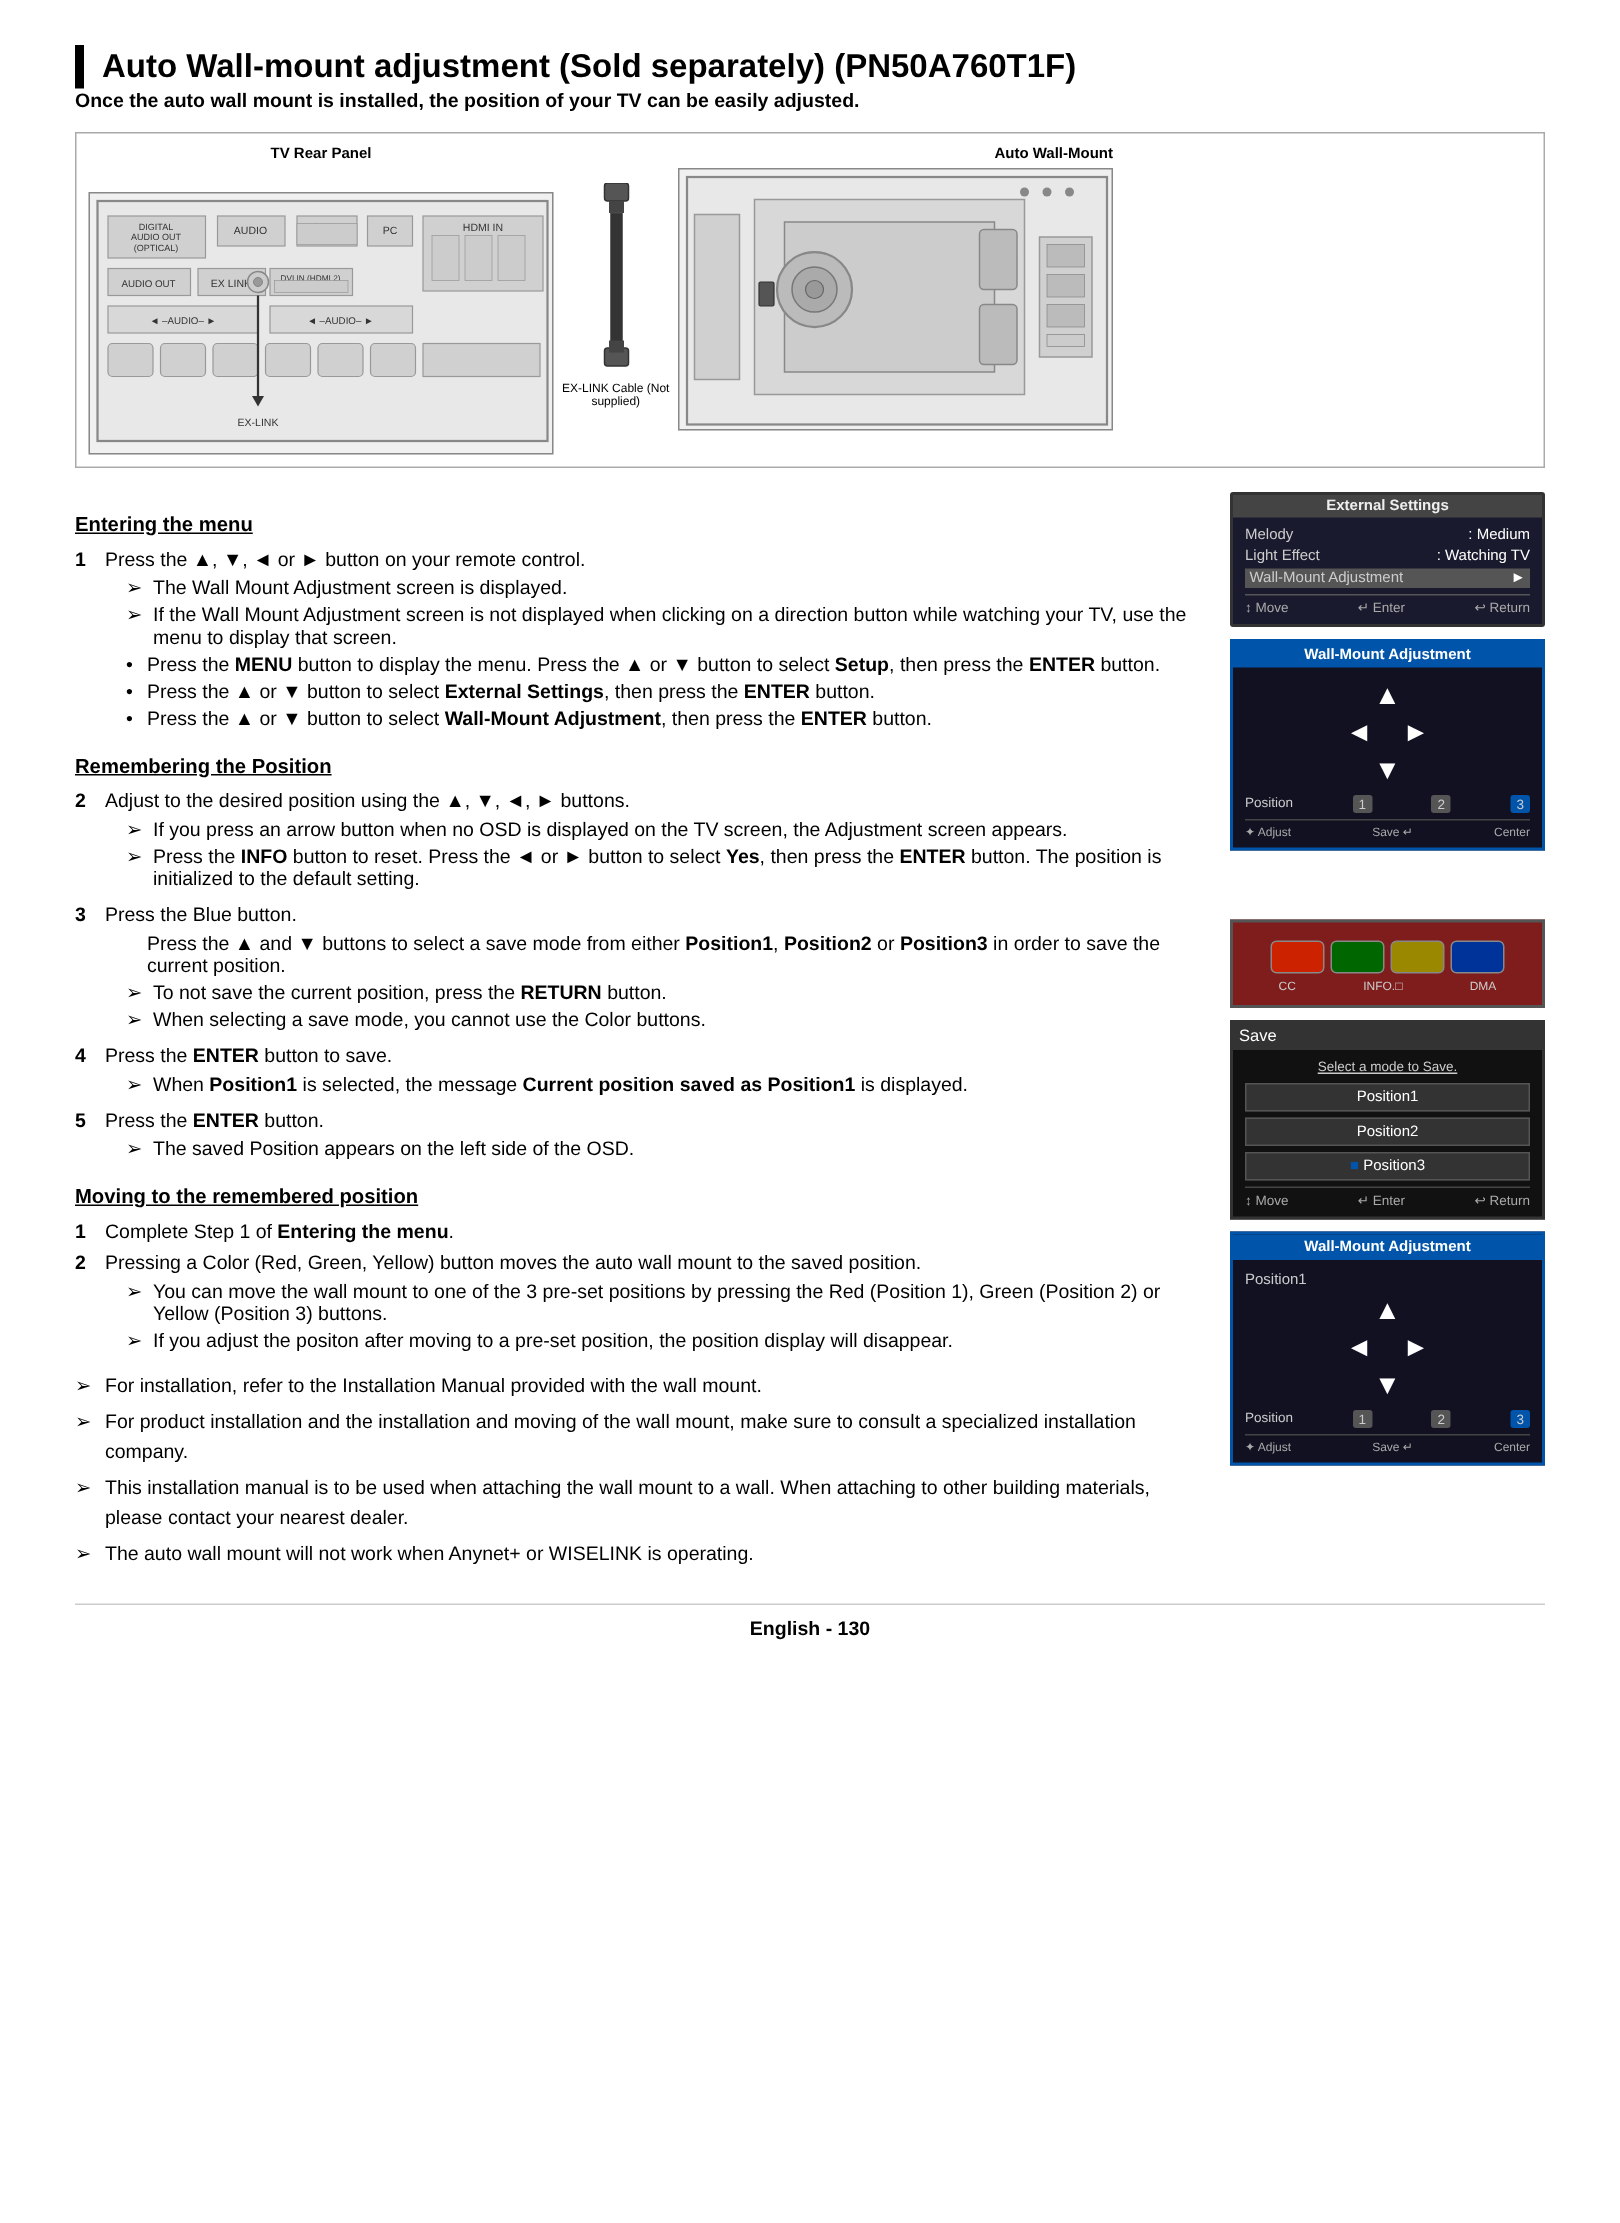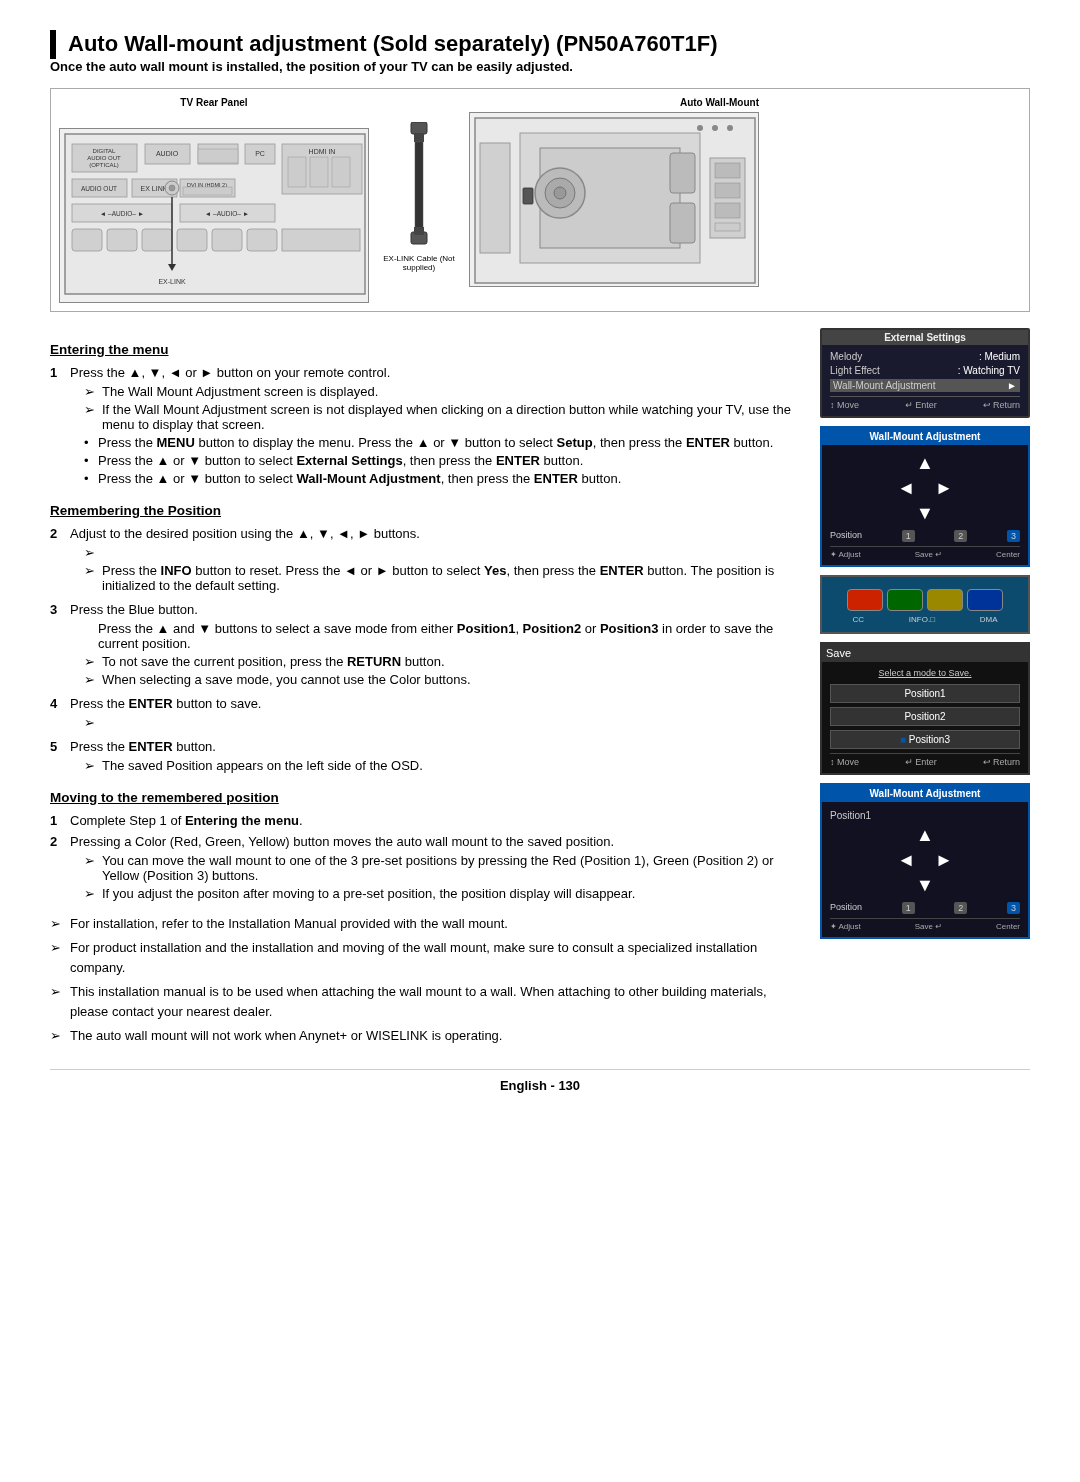--- a/index.html
+++ b/index.html
@@ -329,21 +329,21 @@
       <rect x="152" y="100" width="30" height="22" fill="#d0d0d0" stroke="#999" stroke-width="0.8" rx="3"></rect>
       <rect x="187" y="100" width="30" height="22" fill="#d0d0d0" stroke="#999" stroke-width="0.8" rx="3"></rect>
       <rect x="222" y="100" width="78" height="22" fill="#d0d0d0" stroke="#999" stroke-width="0.8"></rect>
 
       <line x1="112" y1="68" x2="112" y2="135" stroke="#333" stroke-width="1.5"></line>
       <polygon points="108,135 116,135 112,142" fill="#333"></polygon>
       <text x="112" y="155" font-size="7" text-anchor="middle" fill="#333">EX-LINK</text>
     </svg>
   </div>
 
-  <div style="display:flex; flex-direction:column; align-items:center; justify-content:flex-end; width:100px; height:195px; padding-bottom:20px;">
+  <div style="display:flex; flex-direction:column; align-items:center; justify-content:flex-end; width:83px; height:195px; padding-bottom:20px;">
     <svg width="60" height="130">
 
       <rect x="22" y="0" width="16" height="12" fill="#555" stroke="#333" stroke-width="1" rx="2"></rect>
       <rect x="25" y="12" width="10" height="8" fill="#444"></rect>
 
       <rect x="26" y="20" width="8" height="90" fill="#333" stroke="#555" stroke-width="0.5"></rect>
 
       <rect x="22" y="110" width="16" height="12" fill="#555" stroke="#333" stroke-width="1" rx="2"></rect>
       <rect x="25" y="105" width="10" height="8" fill="#444"></rect>
     </svg>
@@ -424,20 +424,21 @@
     <div>
       <div class="section-header">Remembering the Position</div>
       <ol class="step-list">
         <li class="step-item">
           <span class="step-num">2</span>
           <div class="step-content">
             <span>Adjust to the desired position using the ▲, ▼, ◄, ► buttons.</span>
             <ul class="sub-list">
               <li class="sub-item">
                 <span class="arrow-sym">➢</span>
+                <span>If you press an arrow button when no OSD is displayed on the TV screen, the Adjustment screen appears.</span>
               </li>
               <li class="sub-item">
                 <span class="arrow-sym">➢</span>
                 <span>Press the <b>INFO</b> button to reset. Press the ◄ or ► button to select <b>Yes</b>, then press the <b>ENTER</b> button. The position is initialized to the default setting.</span>
               </li>
             </ul>
           </div>
         </li>
         <li class="step-item">
           <span class="step-num">3</span>
@@ -459,20 +460,21 @@
             </ul>
           </div>
         </li>
         <li class="step-item">
           <span class="step-num">4</span>
           <div class="step-content">
             <span>Press the <b>ENTER</b> button to save.</span>
             <ul class="sub-list">
               <li class="sub-item">
                 <span class="arrow-sym">➢</span>
+                <span>When <b>Position1</b> is selected, the message <b>Current position saved as Position1</b> is displayed.</span>
               </li>
             </ul>
           </div>
         </li>
         <li class="step-item">
           <span class="step-num">5</span>
           <div class="step-content">
             <span>Press the <b>ENTER</b> button.</span>
             <ul class="sub-list">
               <li class="sub-item">
@@ -572,21 +574,21 @@
         <span class="pos-num">2</span>
         <span class="pos-num active">3</span>
       </div>
       <div class="wma-status">
         <span>✦ Adjust</span>
         <span>Save ↵</span>
         <span>Center</span>
       </div>
     </div>
 
-    <div style="border: 2px solid #555; background:#0c4a6e; padding:8px;">
+    <div style="border: 2px solid #555; background:#7f1d1d; padding:8px;margin-top:38px;">
       <div class="remote-btns">
         <div class="rem-btn red"></div>
         <div class="rem-btn green"></div>
         <div class="rem-btn yellow"></div>
         <div class="rem-btn blue"></div>
       </div>
       <div style="display:flex; justify-content:space-around; margin-top:4px;">
         <span class="rem-btn-label">CC</span>
         <span class="rem-btn-label">INFO.□</span>
         <span class="rem-btn-label">DMA</span>

